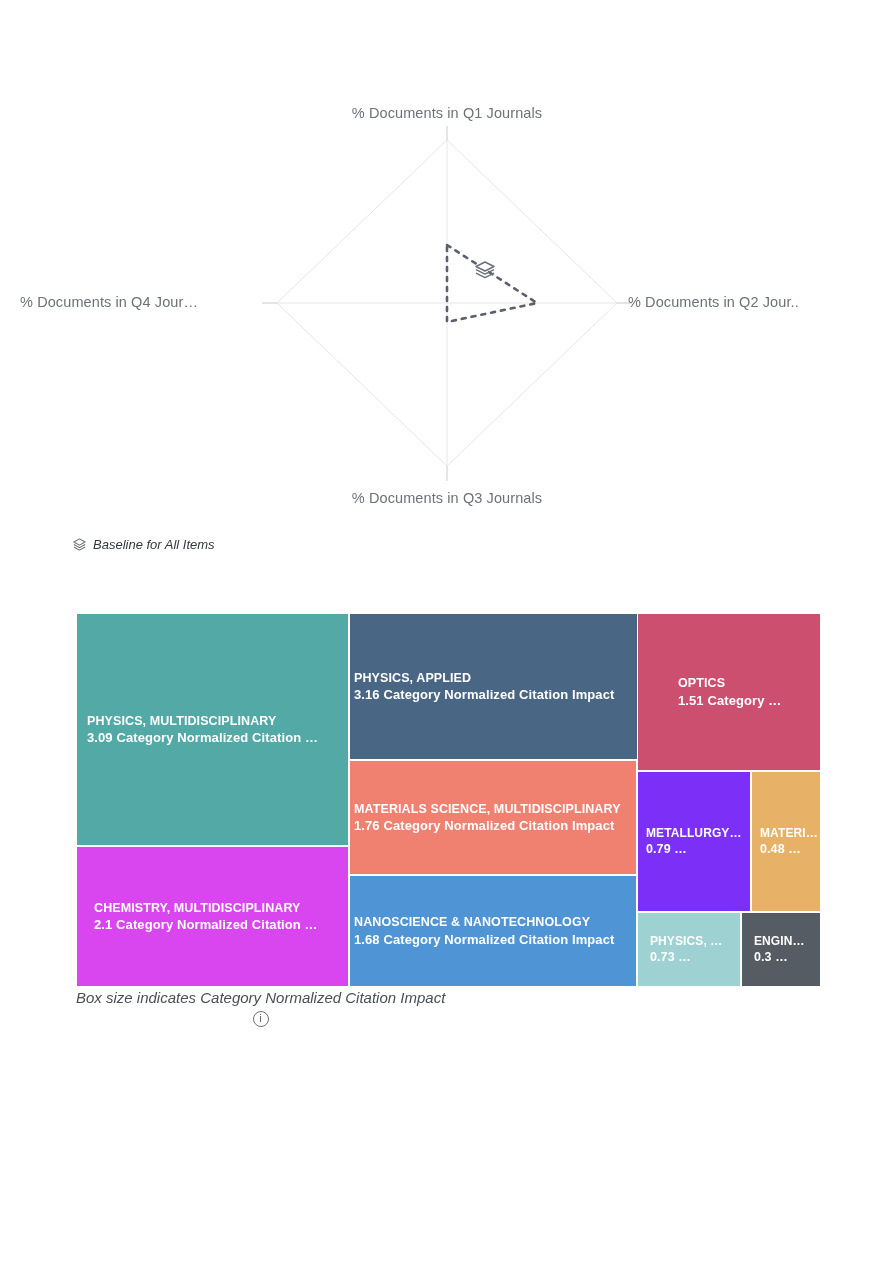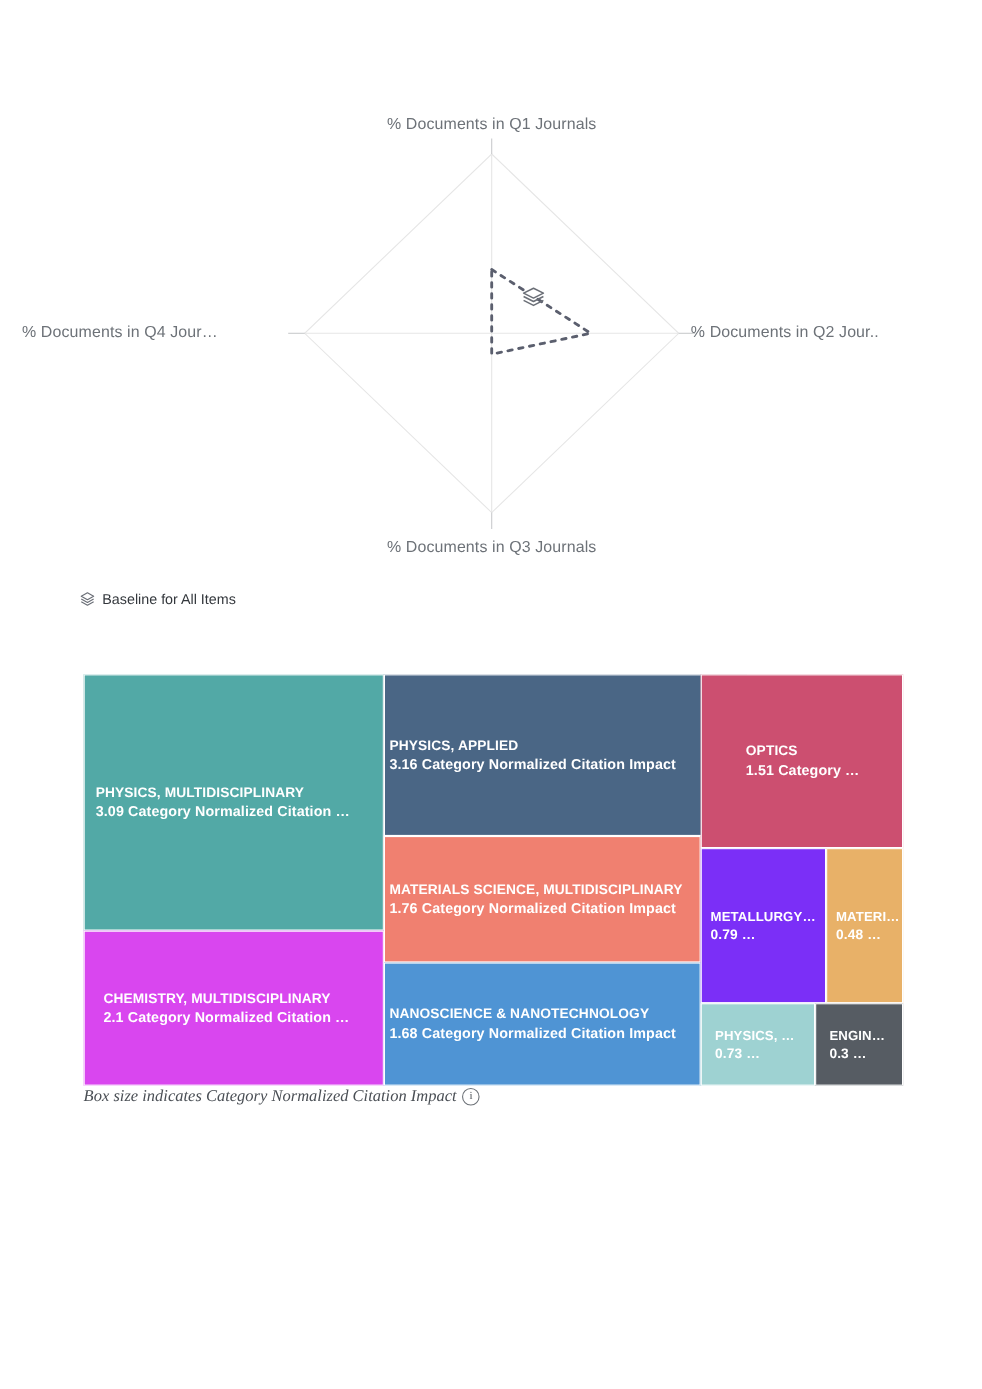--- a/index.html
+++ b/index.html
@@ -64,20 +64,21 @@
   }
 
   
   #radar-legend {
     position: absolute;
     left: 72px;
     top: 537px;
     display: flex;
     align-items: center;
     gap: 6px;
+    font-style: italic;
   }
   #radar-legend .legend-label {
     font-size: 13px;
     color: #33373c;
     font-family: "Liberation Sans", sans-serif;
   }
 
   
   #treemap {
     position: absolute;
@@ -123,26 +124,27 @@
   .tile.small .tile-name { font-size: 12px; }
   .tile.small .tile-value { font-size: 12.5px; }
   .tile.centered .tile-inner { left: 40px; }
 
   
   #treemap-caption {
     position: absolute;
     left: 76px;
     top: 989px;
     display: flex;
-    align-items: flex-start;
+    align-items: center;
     gap: 5px;
     font-style: italic;
     font-size: 15px;
     color: #4a4f55;
-    font-family: Liberation Serif, serif;
+    font-family: Liberation Sans, sans-serif;
+    flex-direction: column;
   }
   #info-icon {
     display: inline-block;
     width: 14px;
     height: 14px;
     border: 1px solid #6d7278;
     border-radius: 50%;
     font-size: 10px;
     line-height: 13px;
     text-align: center;

